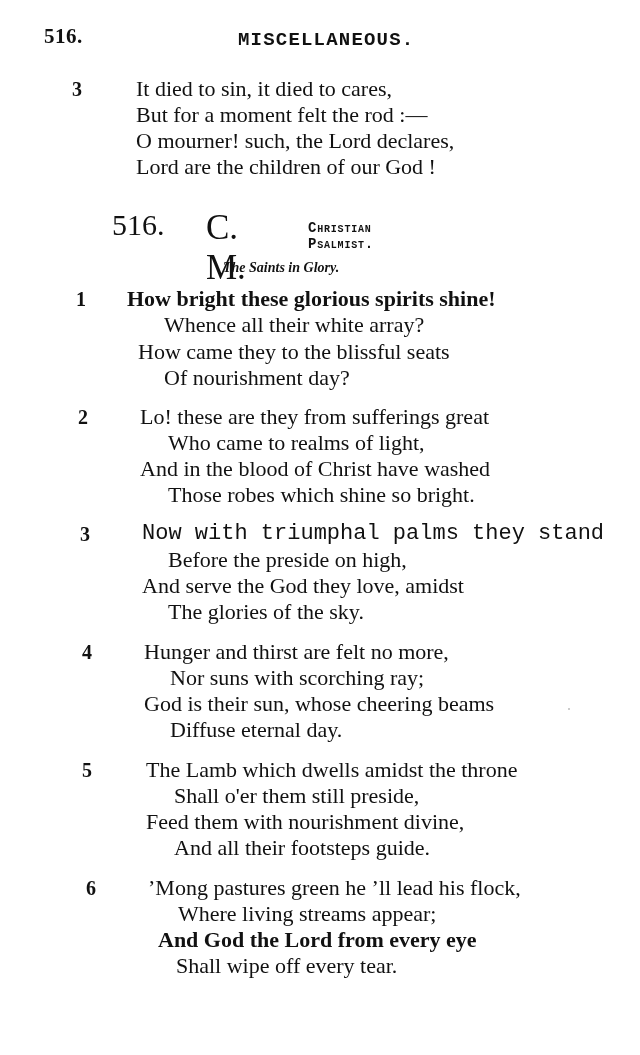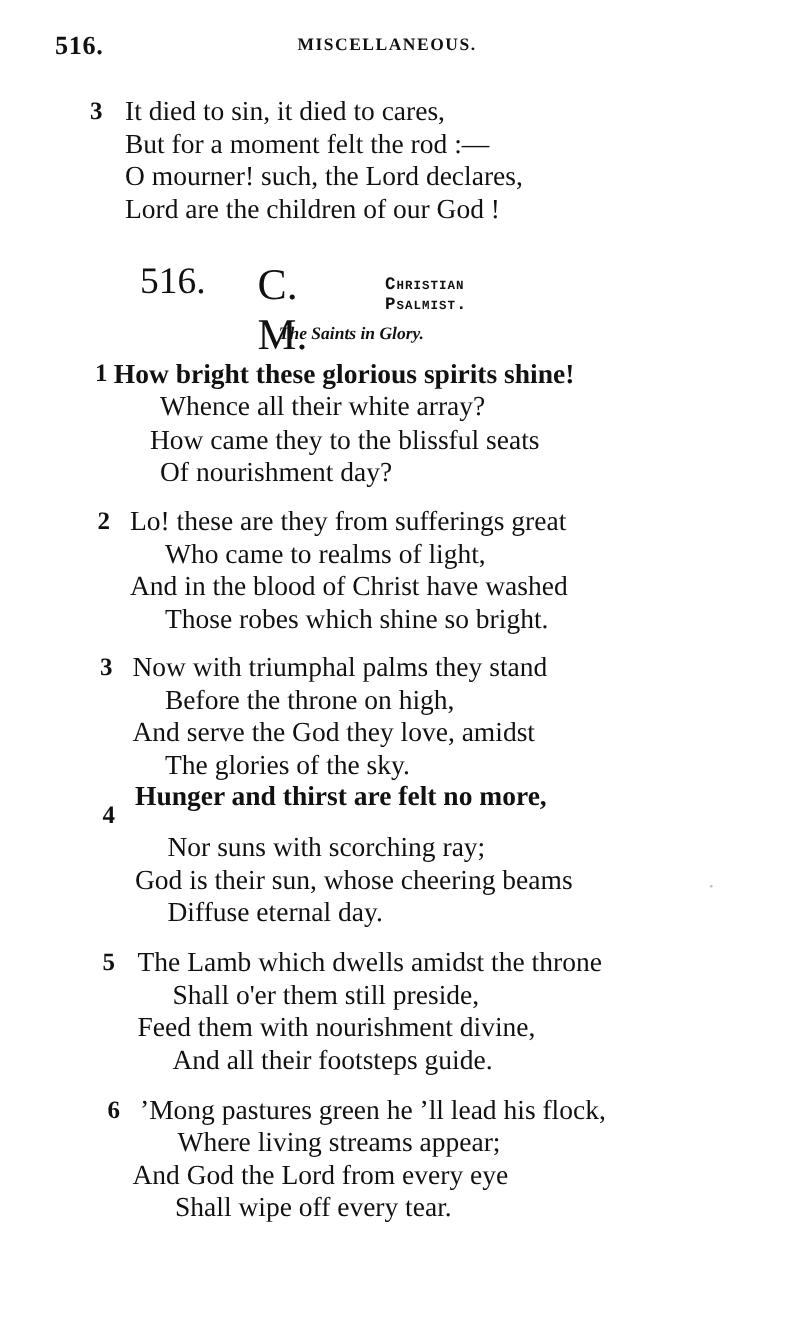--- a/index.html
+++ b/index.html
@@ -13,25 +13,25 @@
     }
     .header {
       position: absolute; top: 24px; left: 44px; width: 560px; height: 30px;
     }
     .page-num {
       position: absolute; left: 0; top: 0;
       font-size: 21px; font-weight: bold; letter-spacing: 0.5px;
     }
     .running-head {
       position: absolute; left: 194px; top: 5px;
-      font-size: 14px; font-weight: bold; letter-spacing: 1.2px;
-      font-variant: small-caps; text-transform: uppercase;
+      font-size: 19px; font-weight: bold; letter-spacing: 1.2px;
+      font-variant: small-caps; text-transform: uppercase; font-family: Liberation Mono, monospace;
     }
     .line {
-      position: absolute; font-size: 22px; white-space: nowrap; line-height: 26px;
+      position: absolute; font-size: 22px; white-space: nowrap; line-height: 26px; margin-left: 36px;
     }
     .vnum { position: absolute; font-size: 20px; font-weight: bold; line-height: 26px; }
     .hymn-head { position: absolute; top: 208px; left: 112px; height: 40px; }
     .hymn-num { position: absolute; left: 0; top: 0; font-size: 30px; }
     .hymn-meter { position: absolute; left: 94px; top: 0; font-size: 35px; }
     .hymn-source {
       position: absolute; left: 196px; top: 12px; font-size: 14px; font-weight: bold;
       font-variant: small-caps; letter-spacing: 0.8px; font-family: Liberation Mono, monospace;
     }
     .hymn-title {
@@ -60,56 +60,56 @@
   <span class="hymn-num">516.</span>
   <span class="hymn-meter">C. M.</span>
   <span class="hymn-source">Christian Psalmist.</span>
 </div>
 <div class="hymn-title">The Saints in Glory.</div>
 
 <div>
   <span class="vnum" style="top:286px;left:76px;">1</span>
   <span class="line" style="top:286px;left:91px;font-weight:bold;">How bright these glorious spirits shine!</span>
   <span class="line" style="top:312px;left:128px;">Whence all their white array?</span>
-  <span class="line" style="top:339px;left:120px;text-align:center;">How came they to the blissful seats</span>
+  <span class="line" style="top:339px;left:102px;text-align:center;">How came they to the blissful seats</span>
   <span class="line" style="top:365px;left:128px;">Of nourishment day?</span>
 </div>
 
 <div>
   <span class="vnum" style="top:404px;left:78px;">2</span>
   <span class="line" style="top:404px;left:104px;">Lo! these are they from sufferings great</span>
   <span class="line" style="top:430px;left:132px;font-family:Liberation Serif, serif;">Who came to realms of light,</span>
   <span class="line" style="top:456px;left:104px;">And in the blood of Christ have washed</span>
   <span class="line" style="top:482px;left:132px;">Those robes which shine so bright.</span>
 </div>
 
 <div>
   <span class="vnum" style="top:521px;left:80px;">3</span>
-  <span class="line" style="top:521px;left:106px;">Now with triumphal palms they stand</span>
-  <span class="line" style="top:547px;left:132px;">Before the throne on high,</span>
+  <span class="line" style="top:521px;left:106px;font-family:Liberation Mono, monospace;">Now with triumphal palms they stand</span>
+  <span class="line" style="top:547px;left:132px;">Before the preside on high,</span>
   <span class="line" style="top:573px;left:106px;">And serve the God they love, amidst</span>
   <span class="line" style="top:599px;left:132px;">The glories of the sky.</span>
 </div>
 
 <div>
   <span class="vnum" style="top:639px;left:82px;">4</span>
-  <span class="line" style="top:624px;left:108px;font-weight:bold;">Hunger and thirst are felt no more,</span>
+  <span class="line" style="top:639px;left:108px;">Hunger and thirst are felt no more,</span>
   <span class="line" style="top:665px;left:134px;">Nor suns with scorching ray;</span>
   <span class="line" style="top:691px;left:108px;">God is their sun, whose cheering beams</span>
   <span class="line" style="top:717px;left:134px;">Diffuse eternal day.</span>
 </div>
 <span class="faint-dot" style="top:708px;left:568px;"></span>
 
 <div>
   <span class="vnum" style="top:757px;left:82px;">5</span>
   <span class="line" style="top:757px;left:110px;">The Lamb which dwells amidst the throne</span>
   <span class="line" style="top:783px;left:138px;">Shall o'er them still preside,</span>
   <span class="line" style="top:809px;left:110px;">Feed them with nourishment divine,</span>
   <span class="line" style="top:835px;left:138px;">And all their footsteps guide.</span>
 </div>
 
 <div>
   <span class="vnum" style="top:875px;left:86px;">6</span>
   <span class="line" style="top:875px;left:112px;">’Mong pastures green he ’ll lead his flock,</span>
   <span class="line" style="top:901px;left:142px;text-align:right;">Where living streams appear;</span>
-  <span class="line" style="top:927px;left:106px;">And God the Lord from every eye</span>
+  <span class="line" style="top:927px;left:122px;font-weight:bold;">And God the Lord from every eye</span>
   <span class="line" style="top:953px;left:140px;">Shall wipe off every tear.</span>
 </div>
 
 </body></html>

